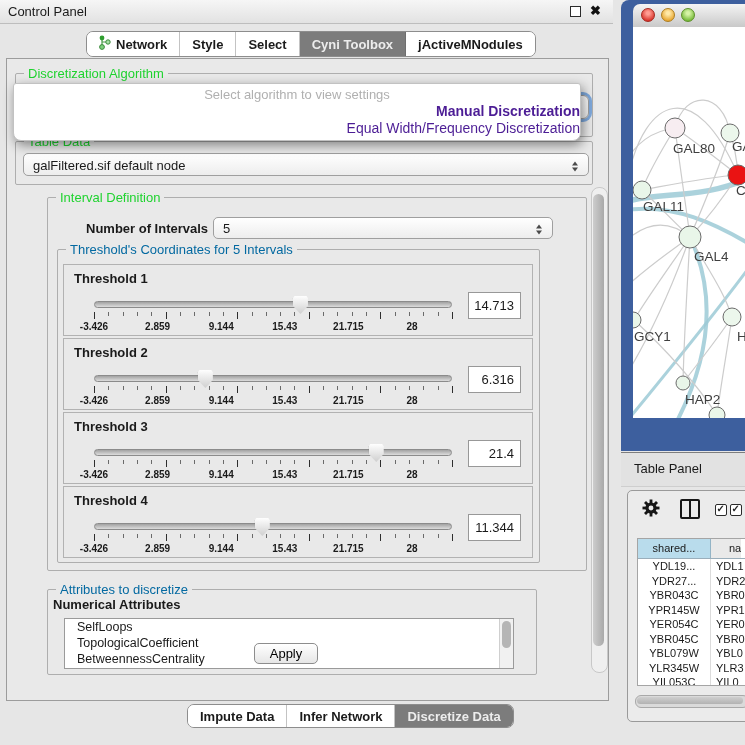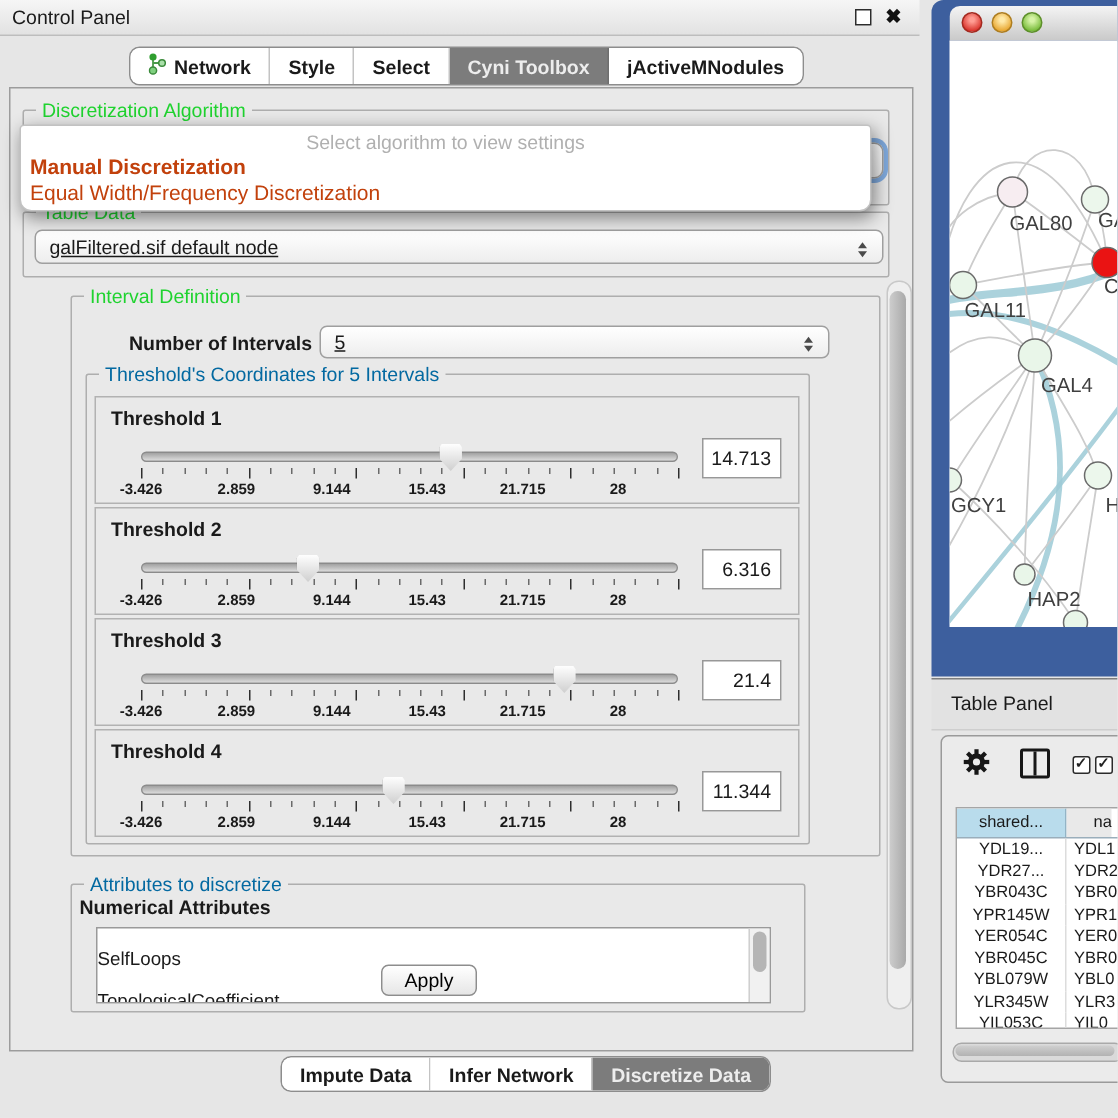--- a/index.html
+++ b/index.html
@@ -22,30 +22,30 @@
   .pill.sel{background:#7c7c7c;color:#ededed;border-right-color:#6f6f6f;}
   
   .mainpanel{position:absolute;left:6px;top:58px;width:601px;height:641px;
     background:#e9e9e9;border:1px solid #9c9c9c;}
   .group{position:absolute;border:1px solid #aeaeae;border-radius:2px;}
   .gtitle{position:absolute;top:-8px;left:8px;background:#e9e9e9;padding:0 4px;font-size:13px;white-space:nowrap;}
   .green{color:#1fd32f;}
   .blue{color:#0369a1;}
   .combo{position:absolute;background:linear-gradient(#ffffff,#ededed);border:1px solid #9f9f9f;
     border-radius:5px;font-size:13px;box-sizing:border-box;}
-  .combo .combo-text{position:absolute;left:9px;top:50%;transform:translateY(-50%);white-space:nowrap;text-decoration:underline;}
+  .combo .combo-text{position:absolute;left:9px;top:50%;transform:translateY(-50%);white-space:nowrap;}
   .spin{position:absolute;right:7px;top:50%;transform:translateY(-50%);width:9px;height:13px;}
   .spin:before{content:"";display:block;width:0;height:0;border:3.5px solid transparent;border-bottom:4.5px solid #4a4a4a;margin:0 0 2px 0;}
   .spin:after{content:"";display:block;width:0;height:0;border:3.5px solid transparent;border-top:4.5px solid #4a4a4a;}
   .algo-group{left:8px;top:14px;width:576px;height:62px;}
   .algo-combo{left:16px;top:36px;width:566px;height:24px;box-shadow:0 0 0 3px #7fa9dc;border-radius:6px;}
   .popup{position:absolute;left:6px;top:24px;width:566px;height:56px;background:#fff;
     border:1px solid #c2c2c2;border-radius:3px 3px 8px 8px;box-shadow:2px 4px 12px rgba(0,0,0,.45);z-index:40;}
   .popup-prompt{height:17px;line-height:17px;text-align:center;color:#b0b0b0;font-size:13px;padding-top:2px;}
-  .popup-item{height:17px;line-height:17px;font-size:14px;padding-left:6px;color:#c2410c;}
+  .popup-item{height:17px;line-height:17px;font-size:14px;padding-left:6px;color:#4c1d95;text-align:right;}
   .td-group{left:8px;top:82px;width:576px;height:42px;}
   .td-combo{left:16px;top:94px;width:566px;height:23px;}
   .interval-group{left:40px;top:138px;width:538px;height:372px;}
   .noi-label{position:absolute;left:79px;top:162px;font-size:13px;}
   .noi-combo{left:206px;top:158px;width:340px;height:22px;}
   .thr-group{left:50px;top:190px;width:481px;height:312px;}
   .thr-panel{position:absolute;left:5px;width:468px;height:70px;background:#e9e9e9;border:1px solid #b2b2b2;}
   .tlabel{position:absolute;left:10px;top:6px;font-size:13px;font-weight:bold;}
   .track{position:absolute;left:30px;top:36px;width:358px;height:7px;border-radius:4px;
     background:linear-gradient(#a2a2a2,#dcdcdc);border:1px solid #8b8b8b;box-sizing:border-box;}
@@ -57,21 +57,21 @@
   .tick{position:absolute;top:0;width:1px;height:4px;background:#6a6a6a;}
   .tick.major{height:7px;background:#2e2e2e;}
   .ticklabels{position:absolute;left:30px;top:56px;width:318px;height:11px;}
   .ticklabel{position:absolute;transform:translateX(-50%);font-size:10px;font-weight:bold;white-space:nowrap;}
   .valuebox{position:absolute;left:404px;top:27px;width:53px;height:27px;background:#fff;border:1px solid #989898;
     font-size:13px;line-height:25px;text-align:right;padding-right:6px;box-sizing:border-box;}
   .attr-group{left:40px;top:530px;width:488px;height:84px;}
   .attr-list-title{position:absolute;left:46px;top:538px;font-size:13px;}
   .attr-list{position:absolute;left:57px;top:559px;width:448px;height:49px;background:#fff;border:1px solid #9a9a9a;
     overflow:hidden;font-size:12.5px;}
-  .attr-item{height:16px;line-height:16px;white-space:nowrap;margin-top:12px;}
+  .attr-item{height:16px;line-height:16px;padding-left:12px;white-space:nowrap;}
   .attr-scroll{position:absolute;right:0;top:0;width:13px;height:100%;background:#f1f1f1;border-left:1px solid #cfcfcf;}
   .attr-thumb{position:absolute;left:2px;top:2px;width:9px;height:27px;border-radius:5px;background:#b5b5b5;}
   .apply{position:absolute;left:247px;top:584px;width:64px;height:21px;background:linear-gradient(#fff,#e6e6e6);
     border:1px solid #8d8d8d;border-radius:5px;font-size:13px;font-family:"Liberation Sans",sans-serif;}
   .vscroll{position:absolute;left:584px;top:128px;width:15px;height:484px;background:#efefef;
     border:1px solid #c8c8c8;border-radius:8px;}
   .vthumb{position:absolute;left:1px;top:6px;width:11px;height:452px;border-radius:6px;
     background:linear-gradient(90deg,#cdcdcd,#a9a9a9);}
   
   .netframe{position:absolute;left:621px;top:0;width:124px;height:451px;background:#3d5f9e;border-radius:8px 0 0 0;}

